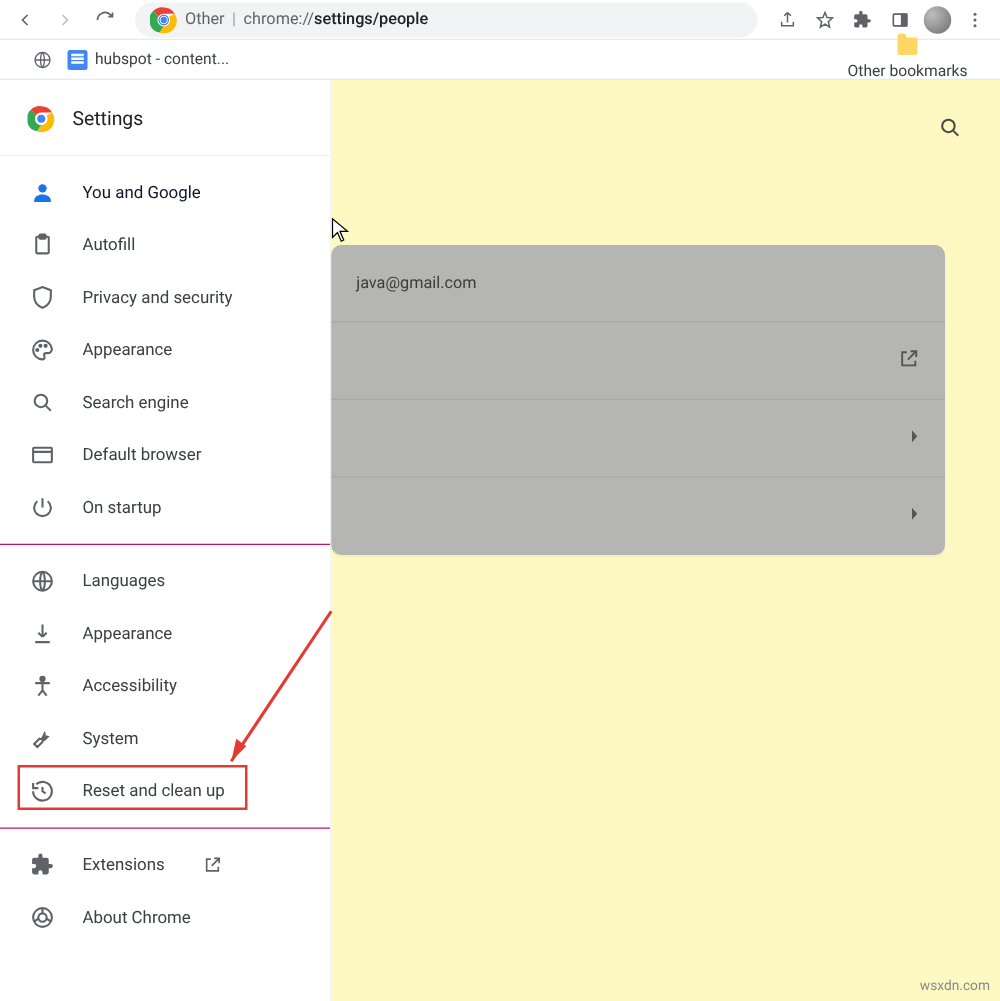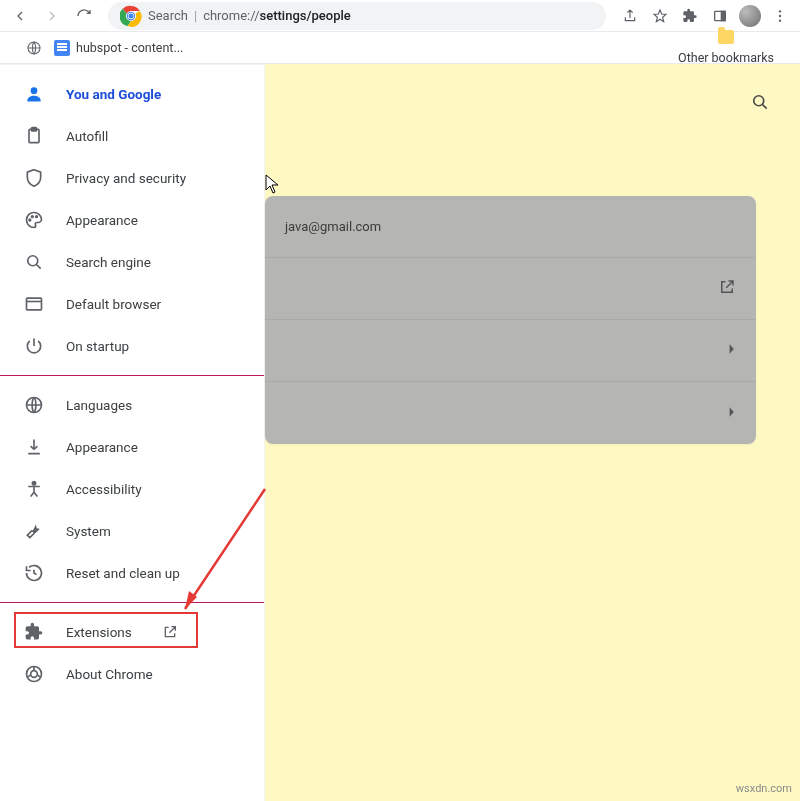--- a/index.html
+++ b/index.html
@@ -28,21 +28,21 @@
 
   
   .content { position:relative; height:737px; display:flex; }
   .sidebar { width:265px; background:#fff; height:100%; overflow:hidden; border-right:1px solid #f1f3f4; }
   .sb-header { display:flex; align-items:center; gap:14px; padding:20px 22px 18px; }
   .chrome-logo { width:22px; height:22px; }
   .sb-title { font-size:15.5px; color:#202124; }
   .sb-group { padding:8px 0; border-top:1px solid #be185d; }
   .sb-group.first { border-top:1px solid #f1f3f4; }
   .sb-item { display:flex; align-items:center; gap:22px; padding:11px 24px; font-size:13.5px; color:#3c4043; cursor:pointer; position:relative; }
-  .sb-item.active { color:#1d4ed8;font-weight:bold; }
+  .sb-item.active { color:#0f172a; }
   .sb-item.active .sb-icon { color:#1a73e8; }
   .sb-icon { width:20px; height:20px; color:#5f6368; display:flex; align-items:center; justify-content:center; flex-shrink:0; }
   .sb-icon svg { width:20px; height:20px; }
   .sb-item .openext { margin-left:8px; width:16px; height:16px; }
 
   .highlight-box { position:absolute; border:2px solid #e53935; pointer-events:none; }
 
   
   .main { flex:1; background:#fef9c3; position:relative; }
   .search-btn { position:absolute; top:28px; right:30px; color:#4a4a49; }
@@ -82,21 +82,21 @@
     <svg class="chrome-logo" viewBox="0 0 48 48">
         <circle cx="24" cy="24" r="22" fill="#fff" stroke="#dadce0"></circle>
         <circle cx="24" cy="24" r="9" fill="#4285f4"></circle>
         <path fill="#ea4335" d="M24 2a22 22 0 0 1 19 11H24a11 11 0 0 0-9.5 5.5L6 8A22 22 0 0 1 24 2z"></path>
         <path fill="#34a853" d="M6 8l8.5 10.5A11 11 0 0 0 24 35l-7 11A22 22 0 0 1 6 8z"></path>
         <path fill="#fbbc05" d="M43 13a22 22 0 0 1-26 33l7-11a11 11 0 0 0 9.5-16.5z"></path>
         <circle cx="24" cy="24" r="9" fill="#4285f4"></circle>
         <circle cx="24" cy="24" r="7" fill="#fff"></circle>
         <circle cx="24" cy="24" r="5.5" fill="#4285f4"></circle>
       </svg>
-    <span class="omni-chrome-label">Search</span>
+    <span class="omni-chrome-label">Other</span>
     <span class="omni-sep">|</span>
     <span class="omni-path"><span>chrome://</span><b>settings/people</b></span>
   </div>
   <div class="toolbar-right">
     <div class="tb-btn">
         <svg viewBox="0 0 24 24" fill="none" stroke="currentColor" stroke-width="1.8">
           <path d="M12 3v12m0-12l-4 4m4-4l4 4M5 14v5h14v-5"></path>
         </svg>
       </div>
     <div class="tb-btn">
@@ -144,20 +144,31 @@
   </div>
   <div class="bm-item bm-right">
     <span class="bm-folder"></span>
     <span>Other bookmarks</span>
   </div>
 </div>
 
 <div class="content">
 
   <div class="sidebar">
+    <div class="sb-header">
+      <svg class="chrome-logo" viewBox="0 0 48 48">
+          <circle cx="24" cy="24" r="22" fill="#fff"></circle>
+          <path fill="#ea4335" d="M24 2a22 22 0 0 1 19 11H24a11 11 0 0 0-9.5 5.5L6 8A22 22 0 0 1 24 2z"></path>
+          <path fill="#34a853" d="M6 8l8.5 10.5A11 11 0 0 0 24 35l-7 11A22 22 0 0 1 6 8z"></path>
+          <path fill="#fbbc05" d="M43 13a22 22 0 0 1-26 33l7-11a11 11 0 0 0 9.5-16.5z"></path>
+          <circle cx="24" cy="24" r="9" fill="#fff"></circle>
+          <circle cx="24" cy="24" r="7" fill="#4285f4"></circle>
+        </svg>
+      <span class="sb-title">Settings</span>
+    </div>
 
     <div class="sb-group first">
       <div class="sb-item active">
         <span class="sb-icon">
             <svg viewBox="0 0 24 24" fill="currentColor">
               <circle cx="12" cy="8" r="4"></circle>
               <path d="M4 20c0-4 4-6 8-6s8 2 8 6v1H4z"></path>
             </svg>
           </span>
         <span>You and Google</span>

